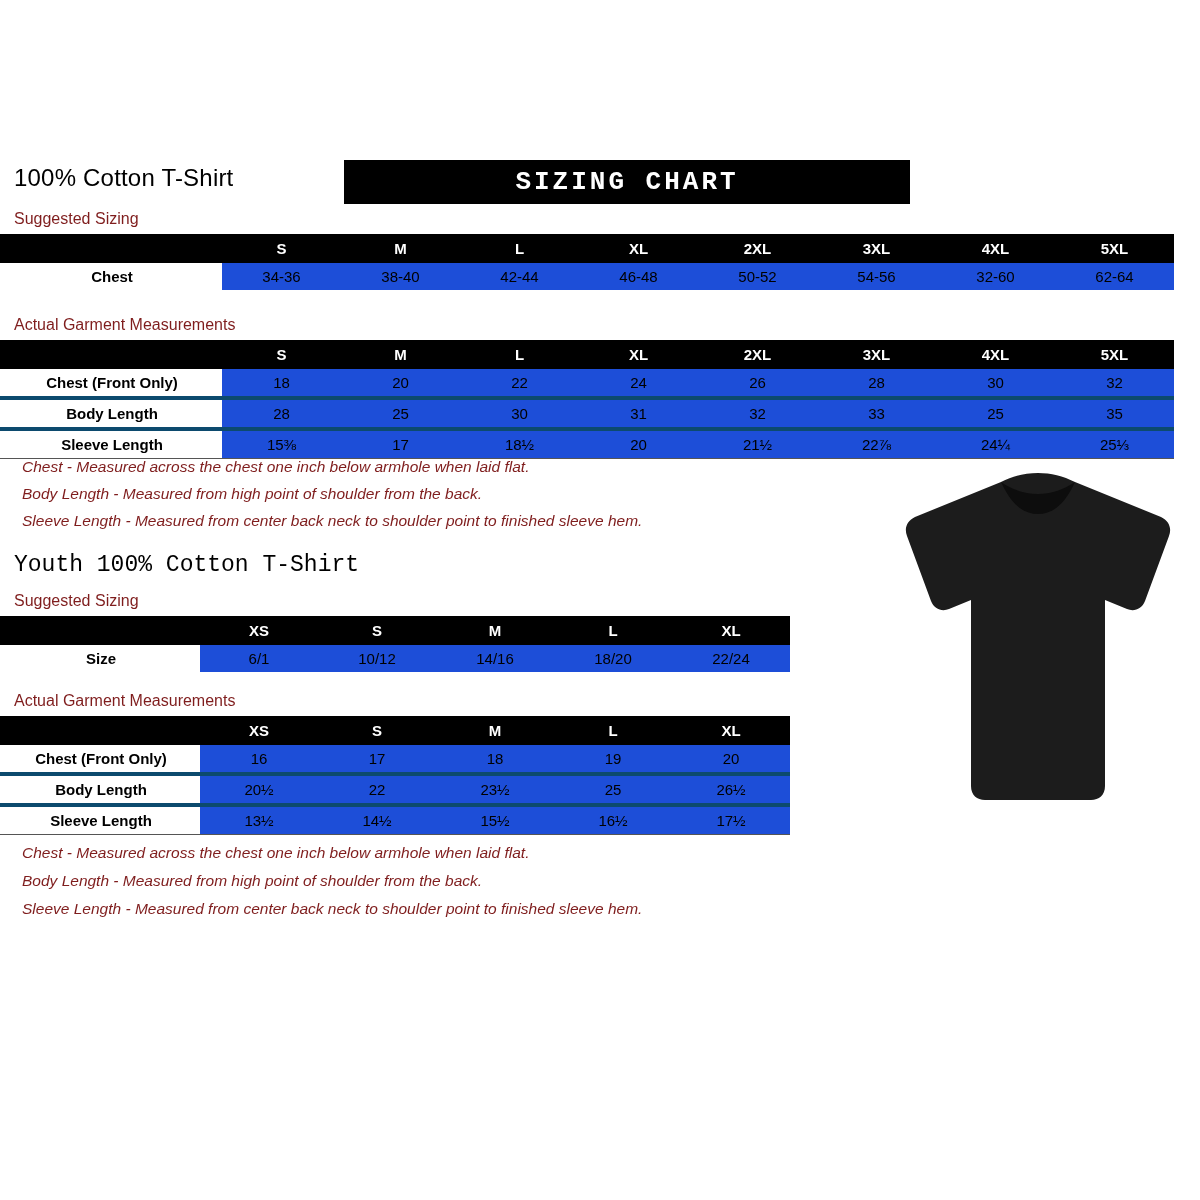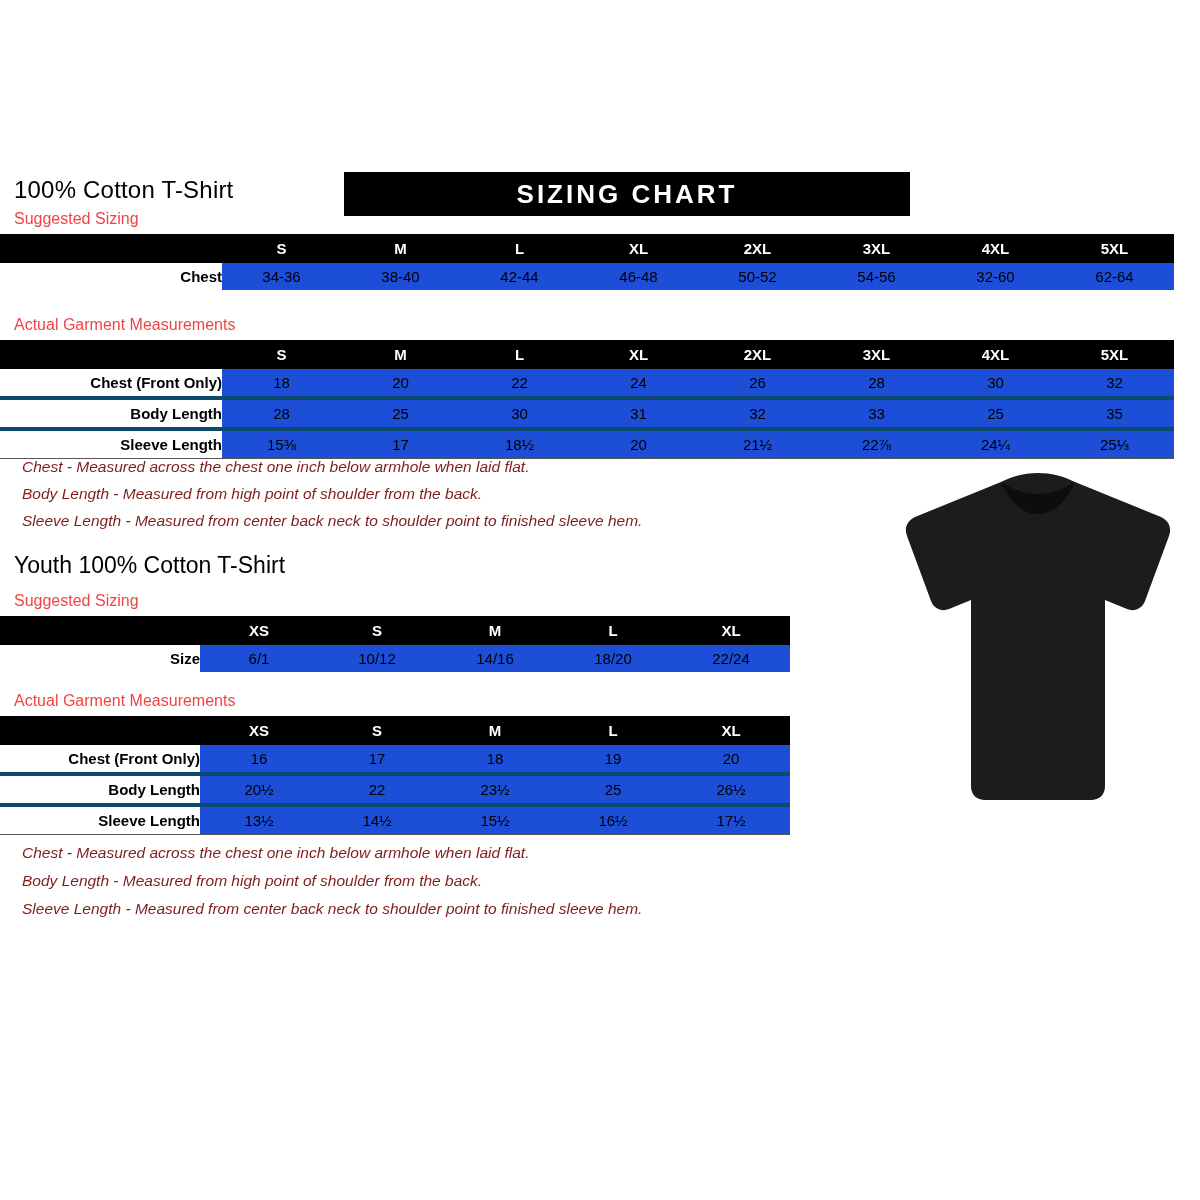--- a/index.html
+++ b/index.html
@@ -20,21 +20,21 @@
     position: absolute;
     left: 0; top: 0;
     width: 1200px;
     height: 1200px;
   }
 
   
   .header-row {
     position: absolute;
     left: 14px;
-    top: 172px;
+    top: 160px;
     width: 1170px;
     height: 32px;
   }
   .main-title {
     position: absolute;
     left: 0;
     top: 4px;
     font-size: 24px;
     letter-spacing: 0.2px;
     white-space: nowrap;
@@ -49,28 +49,28 @@
   }
   .sizing-chart-banner span {
     position: absolute;
     left: 0; right: 0;
     top: 7px;
     text-align: center;
     color: #ffffff;
     font-size: 26px;
     font-weight: bold;
     letter-spacing: 3px;
-    font-family: Liberation Sans, sans-serif;
+    font-family: Liberation Mono, monospace;
   }
 
   .sublabel {
     position: absolute;
     left: 14px;
     font-size: 16px;
-    color: #ef4444;
+    color: #7f1d1d;
   }
 
   
   table.chart {
     position: absolute;
     border-collapse: collapse;
     table-layout: fixed;
   }
   table.chart th, table.chart td {
     padding: 0;
@@ -87,21 +87,21 @@
     text-align: center;
     font-size: 15px;
     height: 29px;
     line-height: 29px;
   }
   table.chart thead th.rowhead {
     text-align: left;
     padding-left: 6px;
   }
   table.chart tbody th {
-    text-align: right;
+    text-align: center;
     font-weight: bold;
     padding-left: 2px;
     font-size: 15px;
     background: #ffffff;
   }
   table.chart tbody td {
     text-align: center;
     font-size: 15px;
     background: #1d4ed8;
   }
@@ -255,21 +255,21 @@
         <td>24¼</td>
         <td>25⅓</td>
       </tr>
     </tbody>
   </table>
 
   <div class="note" style="top:458px;">Chest - Measured across the chest one inch below armhole when laid flat.</div>
   <div class="note" style="top:485px;">Body Length - Measured from high point of shoulder from the back.</div>
   <div class="note" style="top:512px;">Sleeve Length - Measured from center back neck to shoulder point to finished sleeve hem.</div>
 
-  <div class="section-title" style="top:552px;">Youth 100% Cotton T-Shirt</div>
+  <div class="section-title" style="top:552px;font-family:Liberation Mono, monospace;">Youth 100% Cotton T-Shirt</div>
 
   <div class="sublabel" style="top:592px;">Suggested Sizing</div>
 
   <table class="chart" id="youth-suggested" style="left:0px; top:616px; width:790px;">
     <colgroup>
       <col style="width:200px">
         <col style="width:118px">
         <col style="width:118px">
         <col style="width:118px">
       <col style="width:118px">

